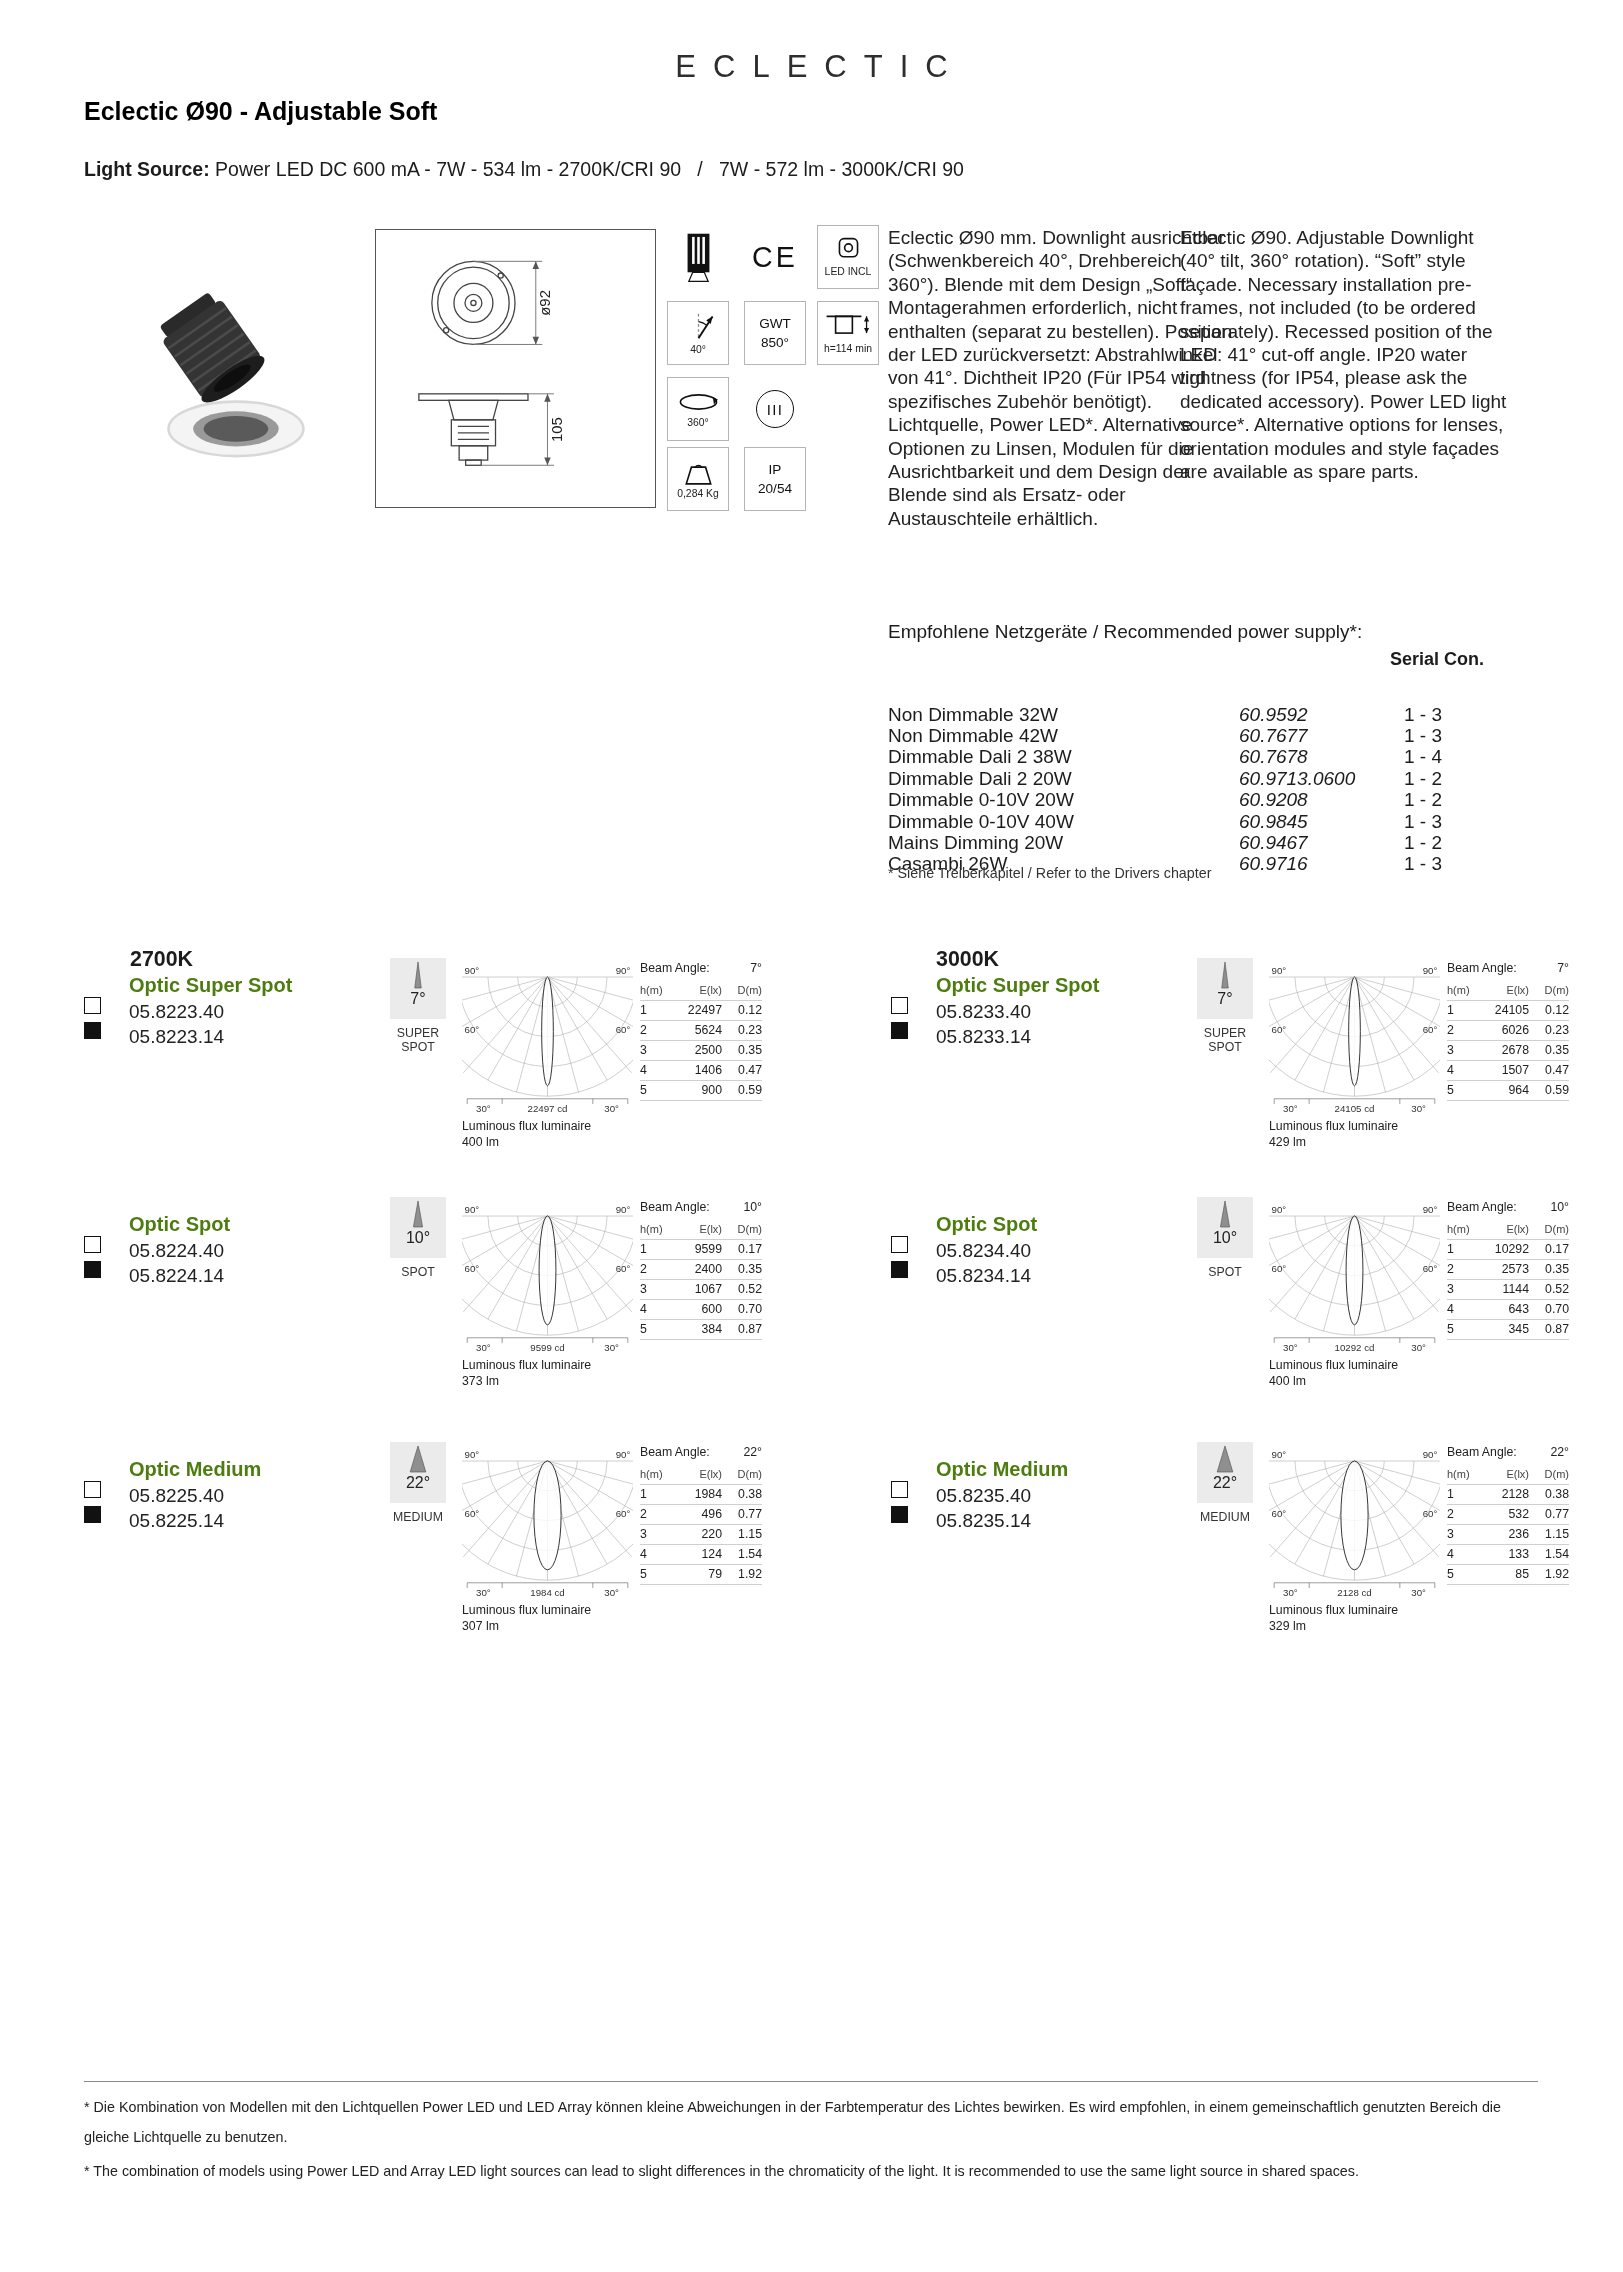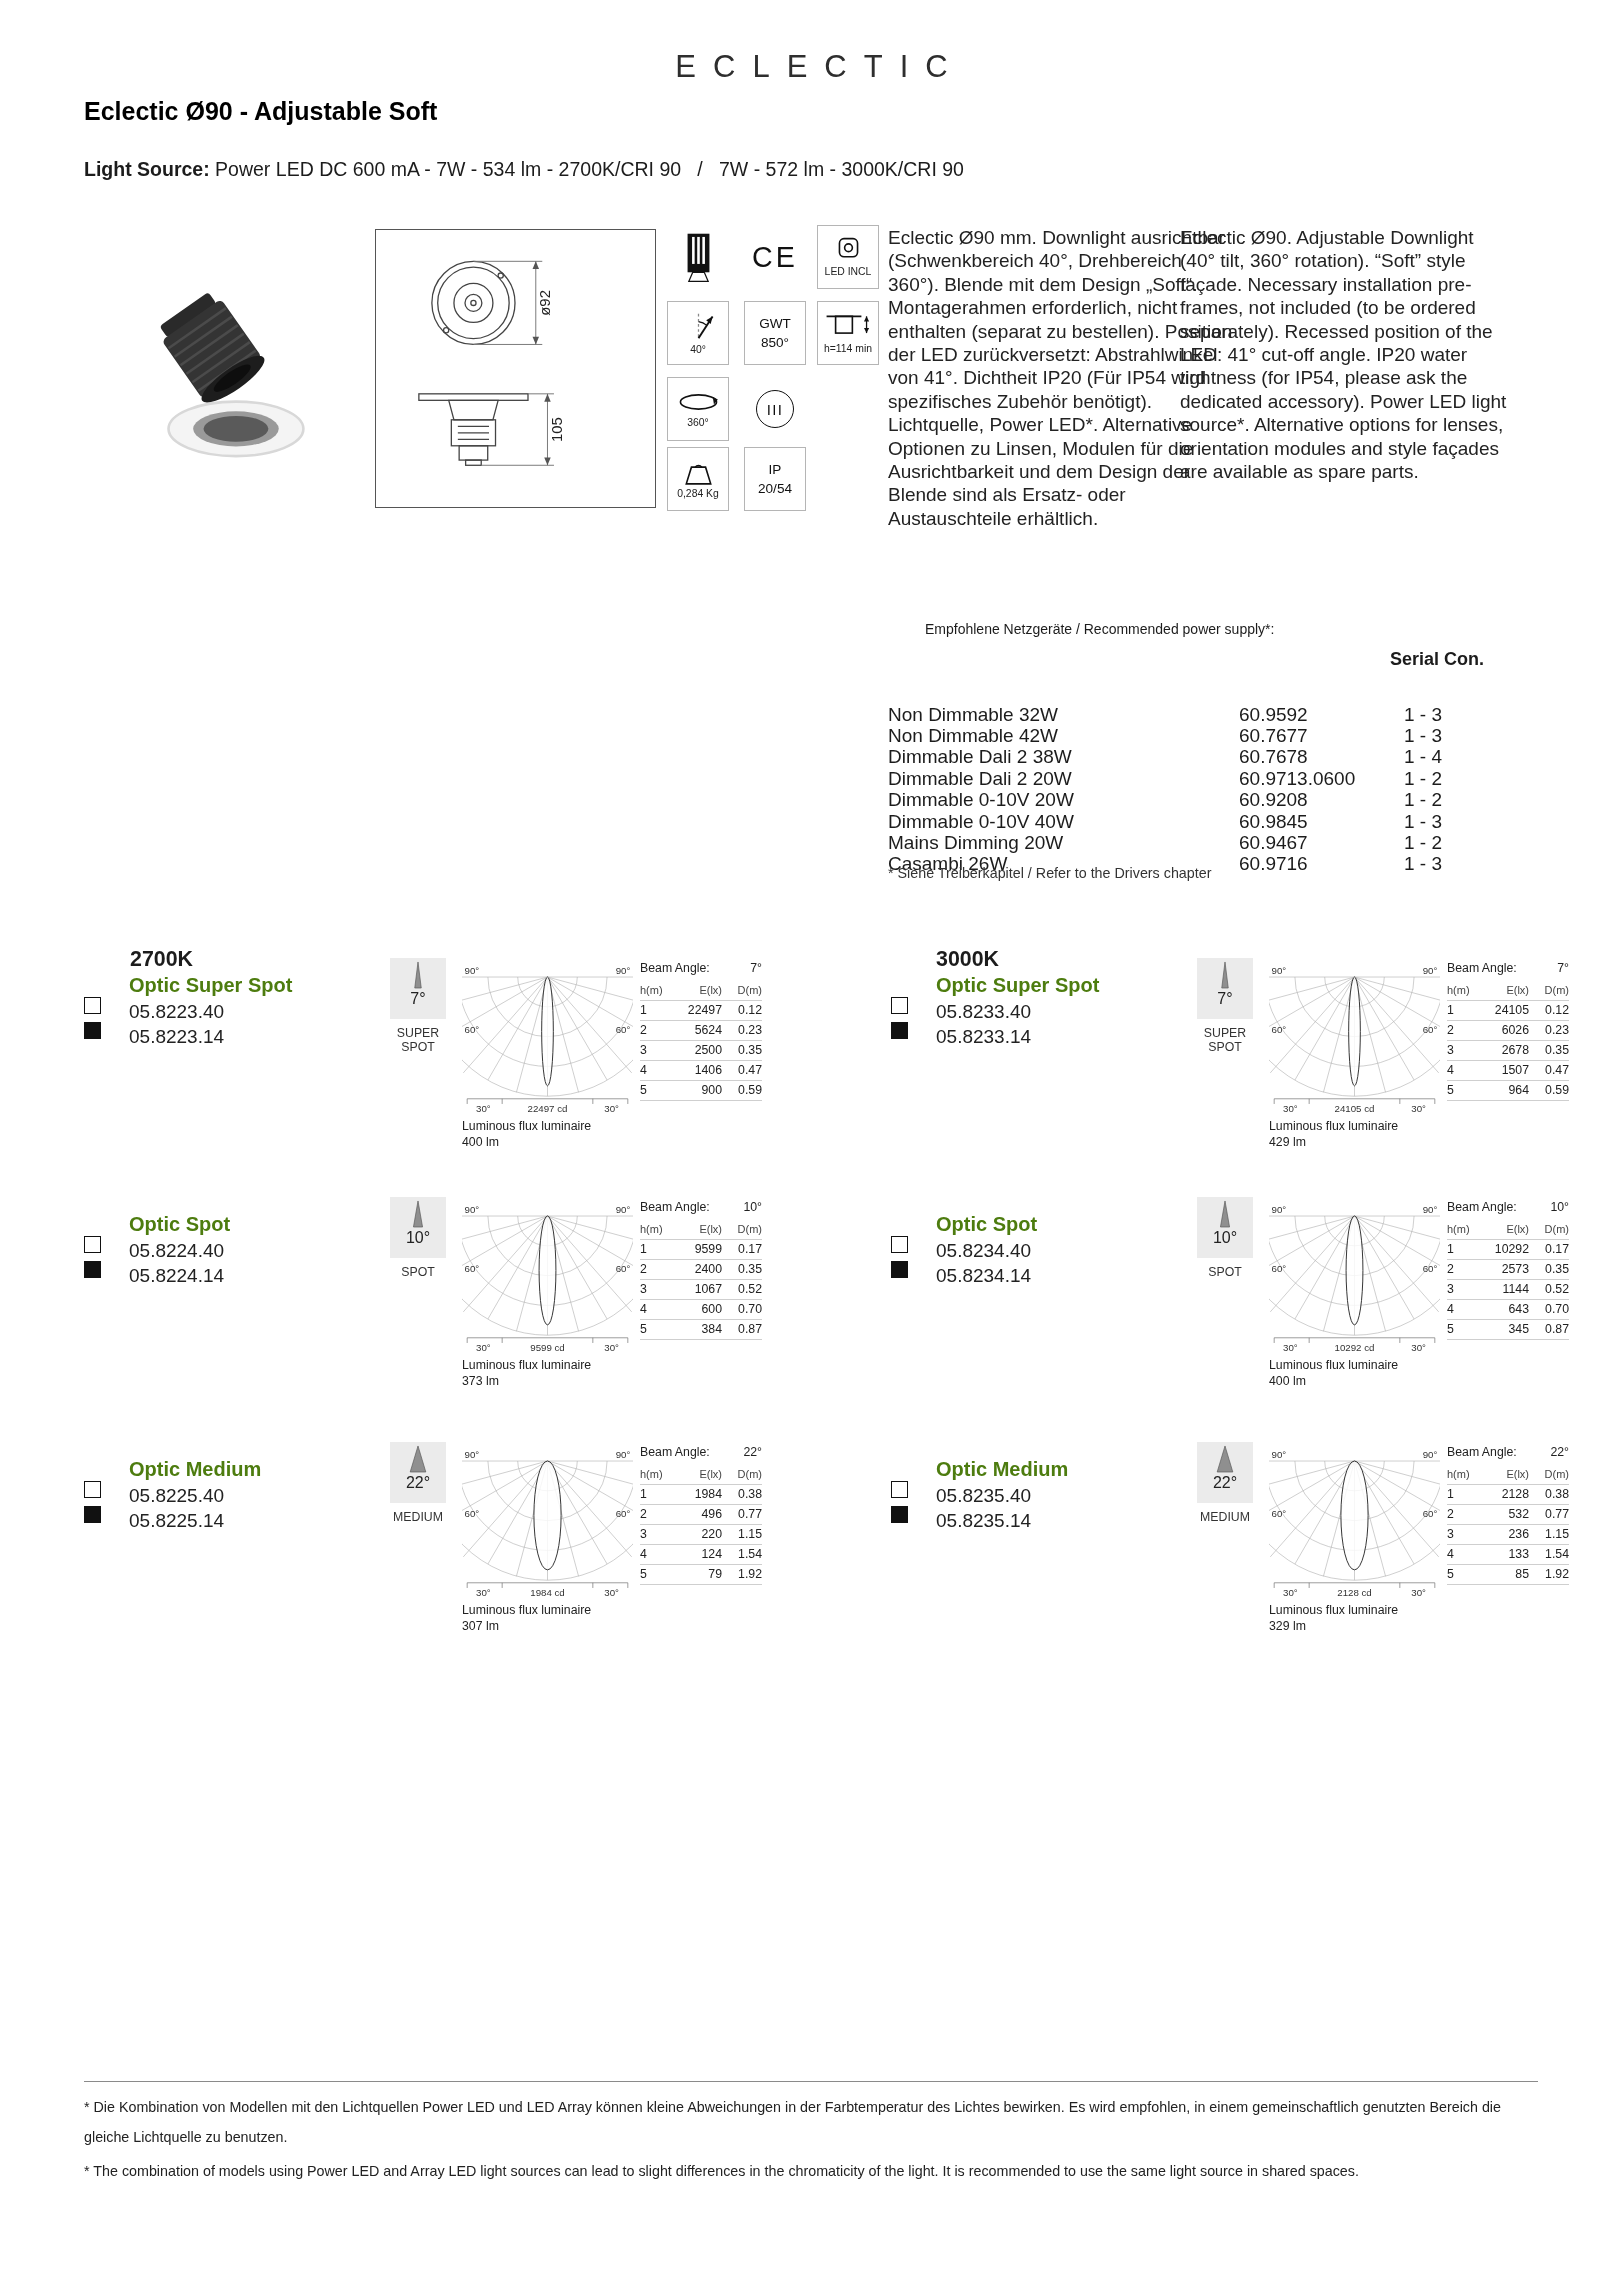--- a/index.html
+++ b/index.html
@@ -33,26 +33,26 @@
   .class-circle { width:38px; height:38px; border:1.9px solid #111; border-radius:50%;
                   display:flex; align-items:center; justify-content:center;
                   font-size:15px; letter-spacing:1.3px; color:#111; }
 
   
   .desc { top:226px; width:345px; font-size:19px; line-height:23.4px; color:#222; }
   .desc-de { left:888px; }
   .desc-en { left:1180px; width:332px; }
 
   
-  .ps-title { left:888px; top:621px; font-size:14px;margin-left:37px; }
+  .ps-title { left:888px; top:621px; font-size:19px; }
   .ps-serial-head { left:1390px; top:649px; font-size:18px; font-weight:bold; }
   .ps-table { left:888px; top:704px; width:636px; font-size:19px; }
   .ps-row { display:flex; height:21.4px; align-items:center; }
   .ps-name { width:351px; }
-  .ps-code { width:165px; }
+  .ps-code { width:165px;font-style:italic; }
   .ps-serial { flex:1; }
   .ps-note { left:888px; top:865px; font-size:14.3px; color:#333; }
 
   
   .kelvin { font-size:21.4px; font-weight:bold; top:947px; }
   .kelvin-left { left:130px; }
   .kelvin-right { left:936px; }
 
   
   .products-layer { position:absolute; inset:0; }

